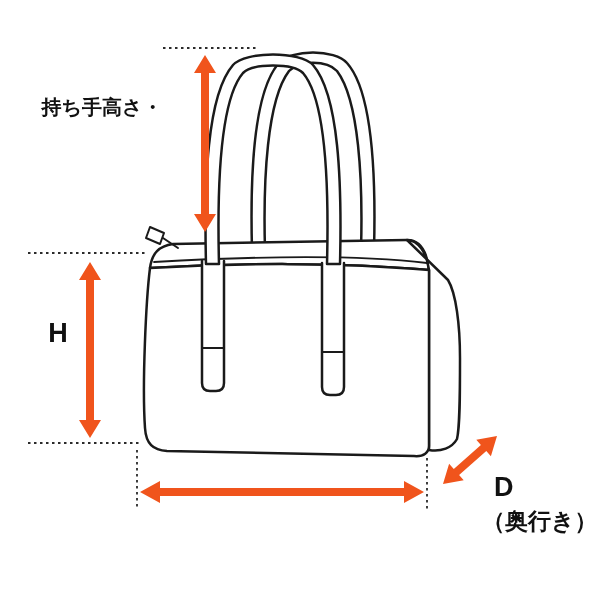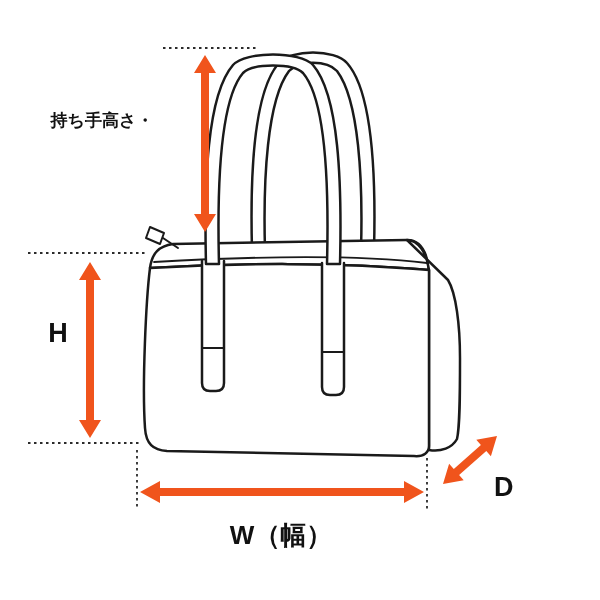--- a/index.html
+++ b/index.html
@@ -13,21 +13,21 @@
   }
   .stage svg { position: absolute; left: 0; top: 0; }
   .label {
     position: absolute;
     color: #111111;
     font-weight: 700;
     text-align: center;
     line-height: 1.32;
     white-space: nowrap;
   }
-  #handle-label { left: 10px;  top: 110px; width: 184px; font-size: 17px; }
+  #handle-label { left: 10px;  top: 94px; width: 184px; font-size: 20px; }
   #h-label      { left: 3px;   top: 316px; width: 110px; font-size: 23px; }
   #h-label .big { font-size: 27px; }
   #w-label      { left: 181px; top: 518px; width: 200px; font-size: 26px; }
   #d-label      { left: 482px; top: 470px; width: 118px; font-size: 23px; text-align: left; }
   #d-label .big { font-size: 27px; padding-left: 12px; }
 </style>
 </head>
 <body>
 
 <div class="stage">
@@ -93,19 +93,19 @@
   </svg>
 
   <div class="label" id="handle-label">
     <div>持ち手高さ・</div>
   </div>
 
   <div class="label" id="h-label">
     <div class="big">H</div>
   </div>
 
-  <div class="label" id="w-label">W（幅）</div>
 
   <div class="label" id="d-label">
     <div class="big">D</div>
+    <div>（奥行き）</div>
   </div>
 
 </div>
 
 </body></html>

